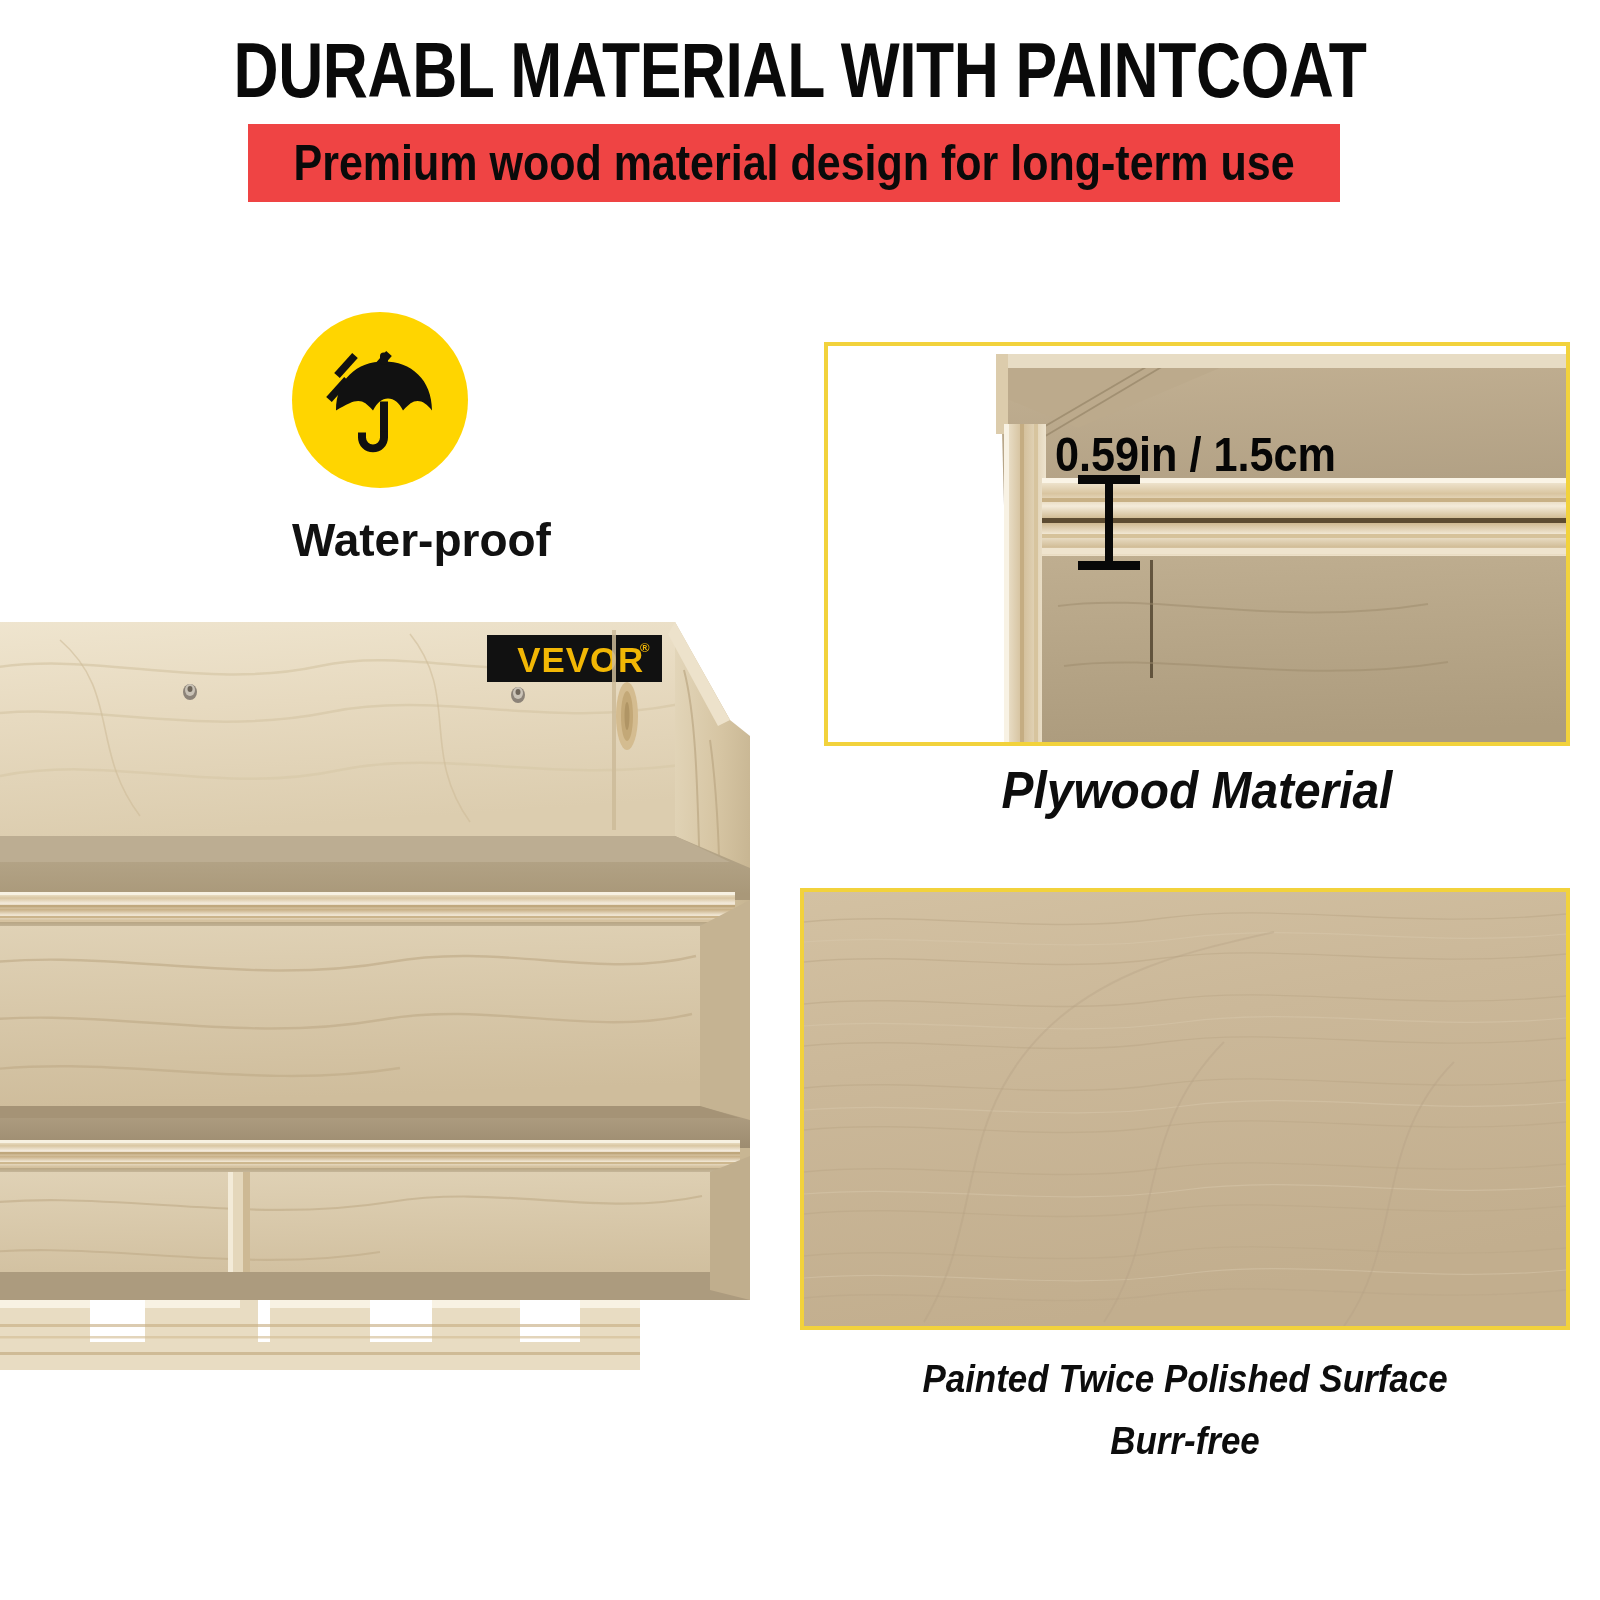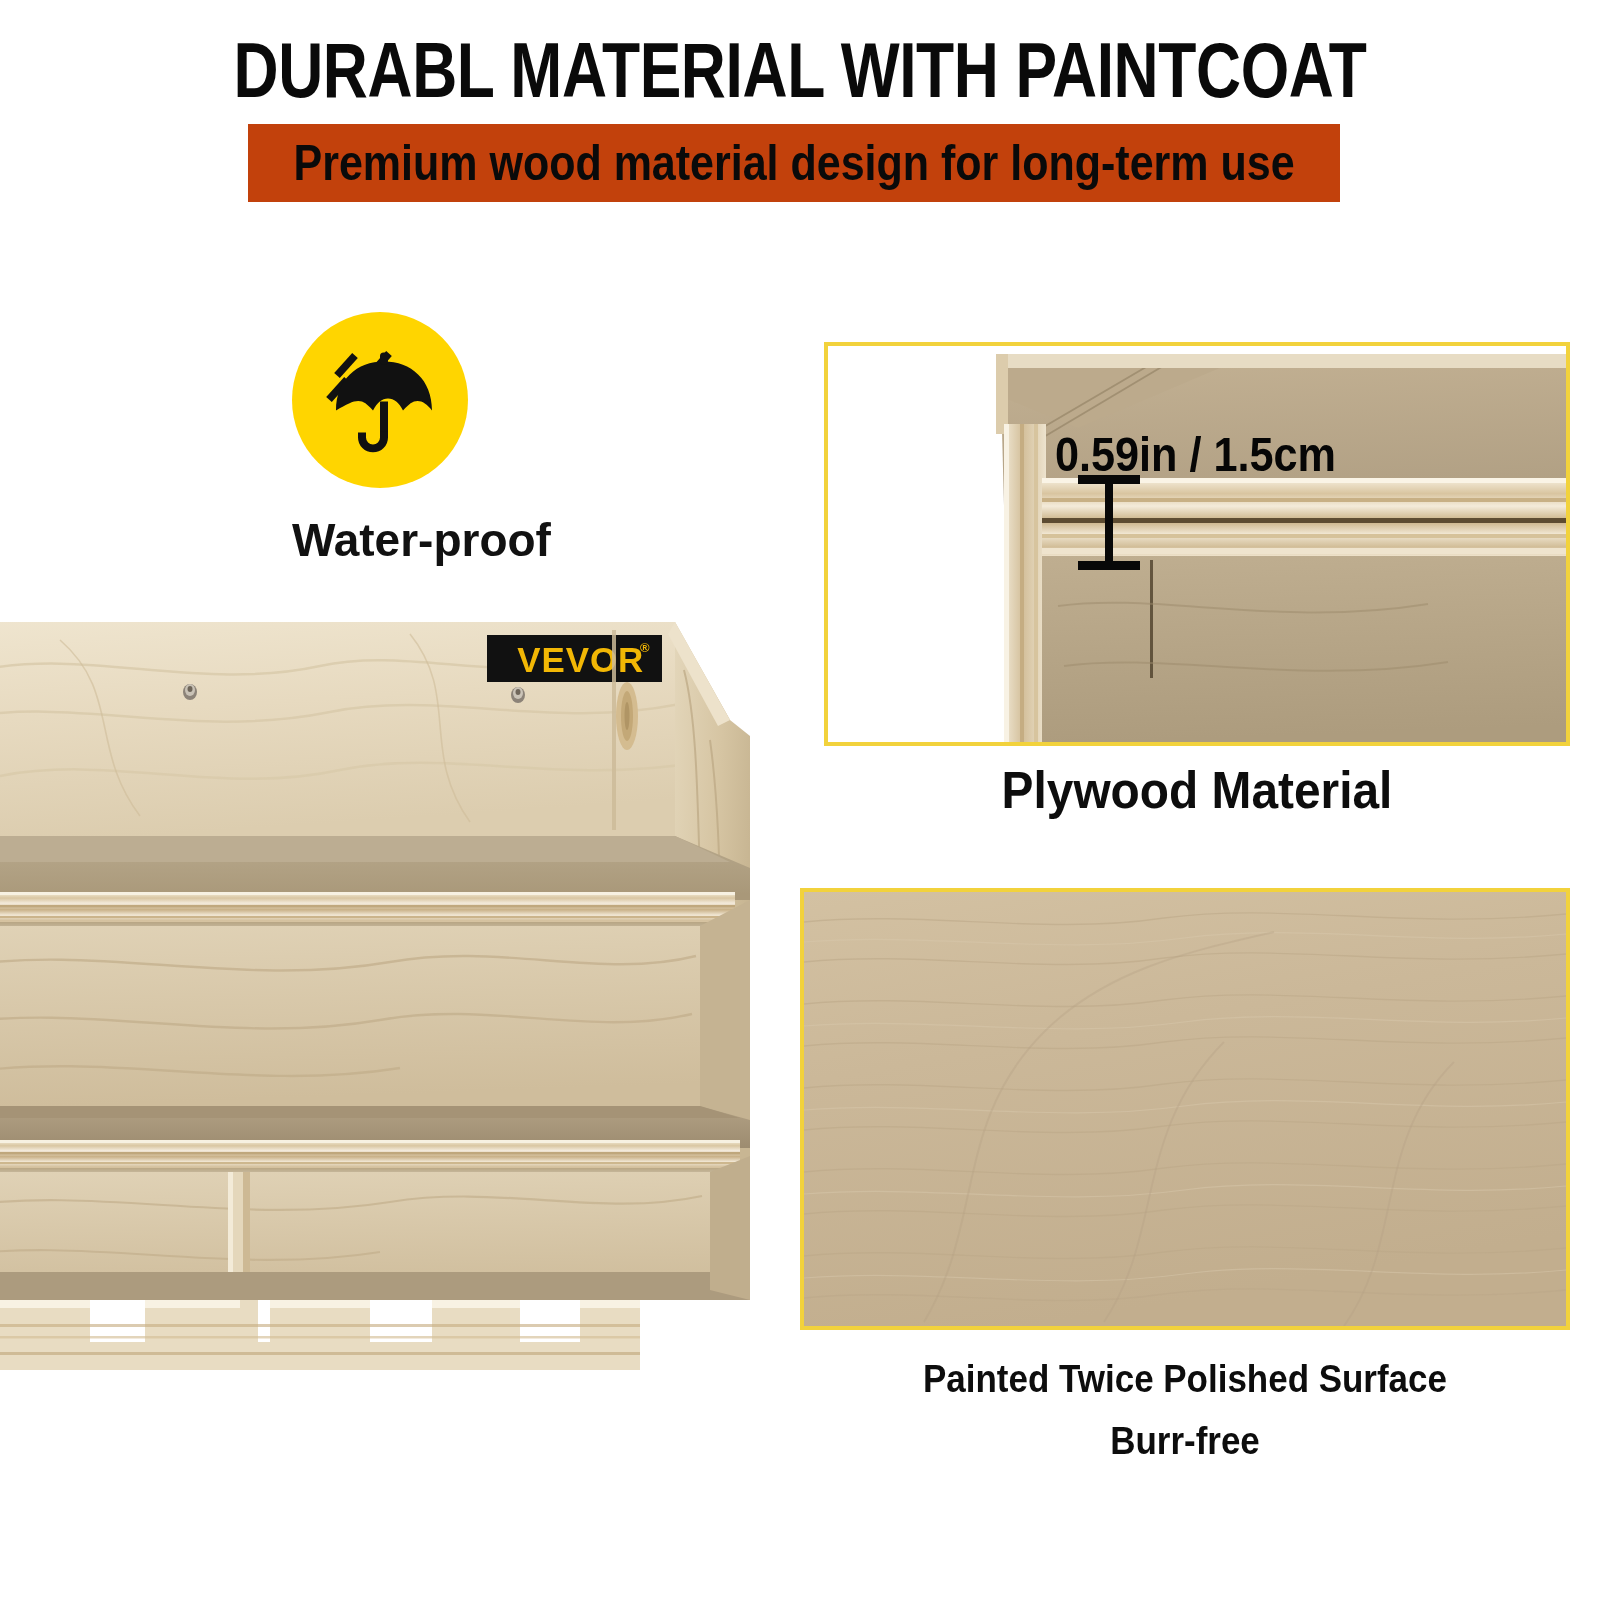--- a/index.html
+++ b/index.html
@@ -33,21 +33,21 @@
     transform-origin: 50% 50%;
     white-space: nowrap;
   }
 
   .subbanner {
     position: absolute;
     left: 248px;
     top: 124px;
     width: 1092px;
     height: 78px;
-    background: #c2410c;
+    background: #ef4444;
     display: flex;
     align-items: center;
     justify-content: center;
   }
   .subbanner-text {
     font-family: "Liberation Sans", sans-serif;
     font-weight: 700;
     font-size: 50px;
     line-height: 54px;
     color: #0a0a0a;
@@ -119,20 +119,21 @@
     height: 442px;
     background: #CDBA9A;
   }
 
   .caption {
     position: absolute;
     text-align: center;
     font-family: "Liberation Sans", sans-serif;
     font-weight: 700;
     color: #0d0d0d;
+    font-style: italic;
   }
   .caption-plywood {
     left: 824px;
     top: 760px;
     width: 746px;
     font-size: 52px;
     line-height: 60px;
   }
   .caption-surface {
     left: 790px;

